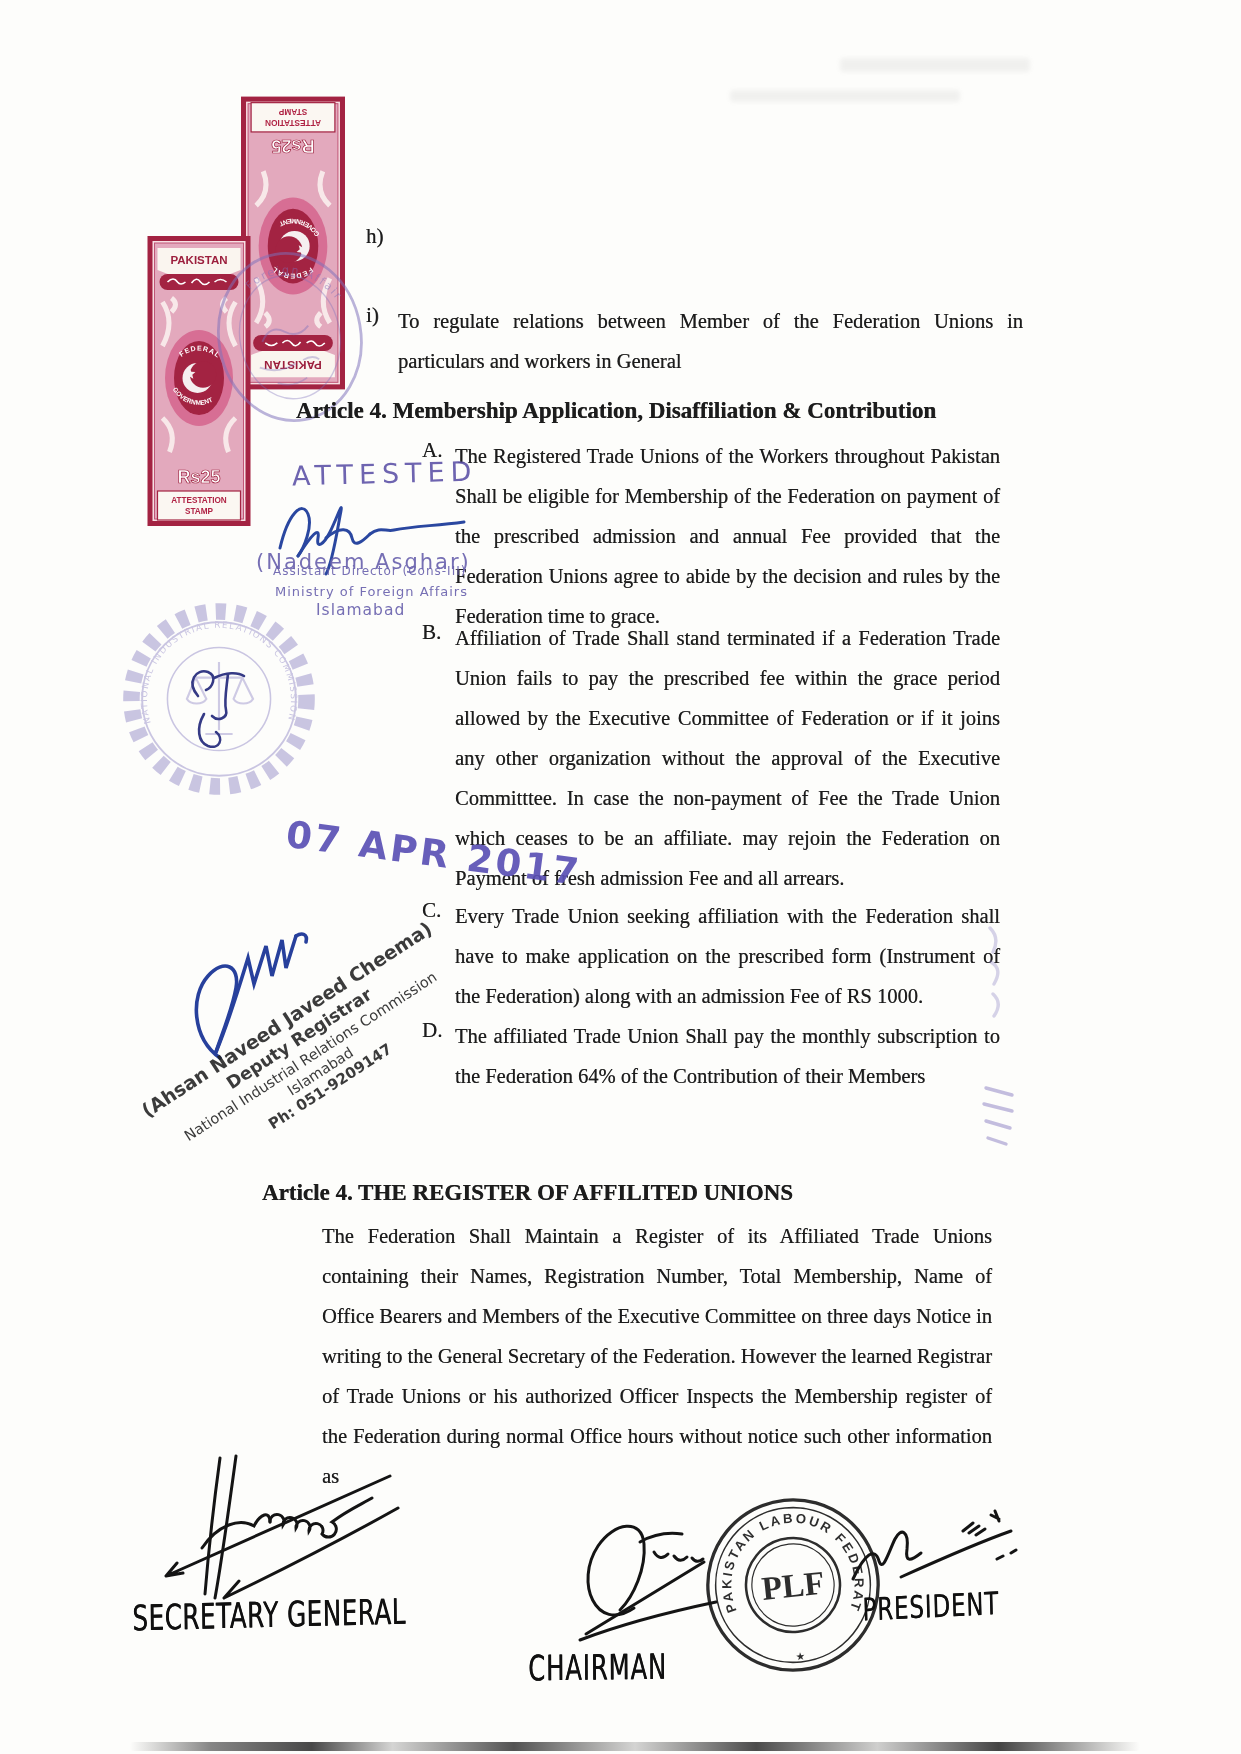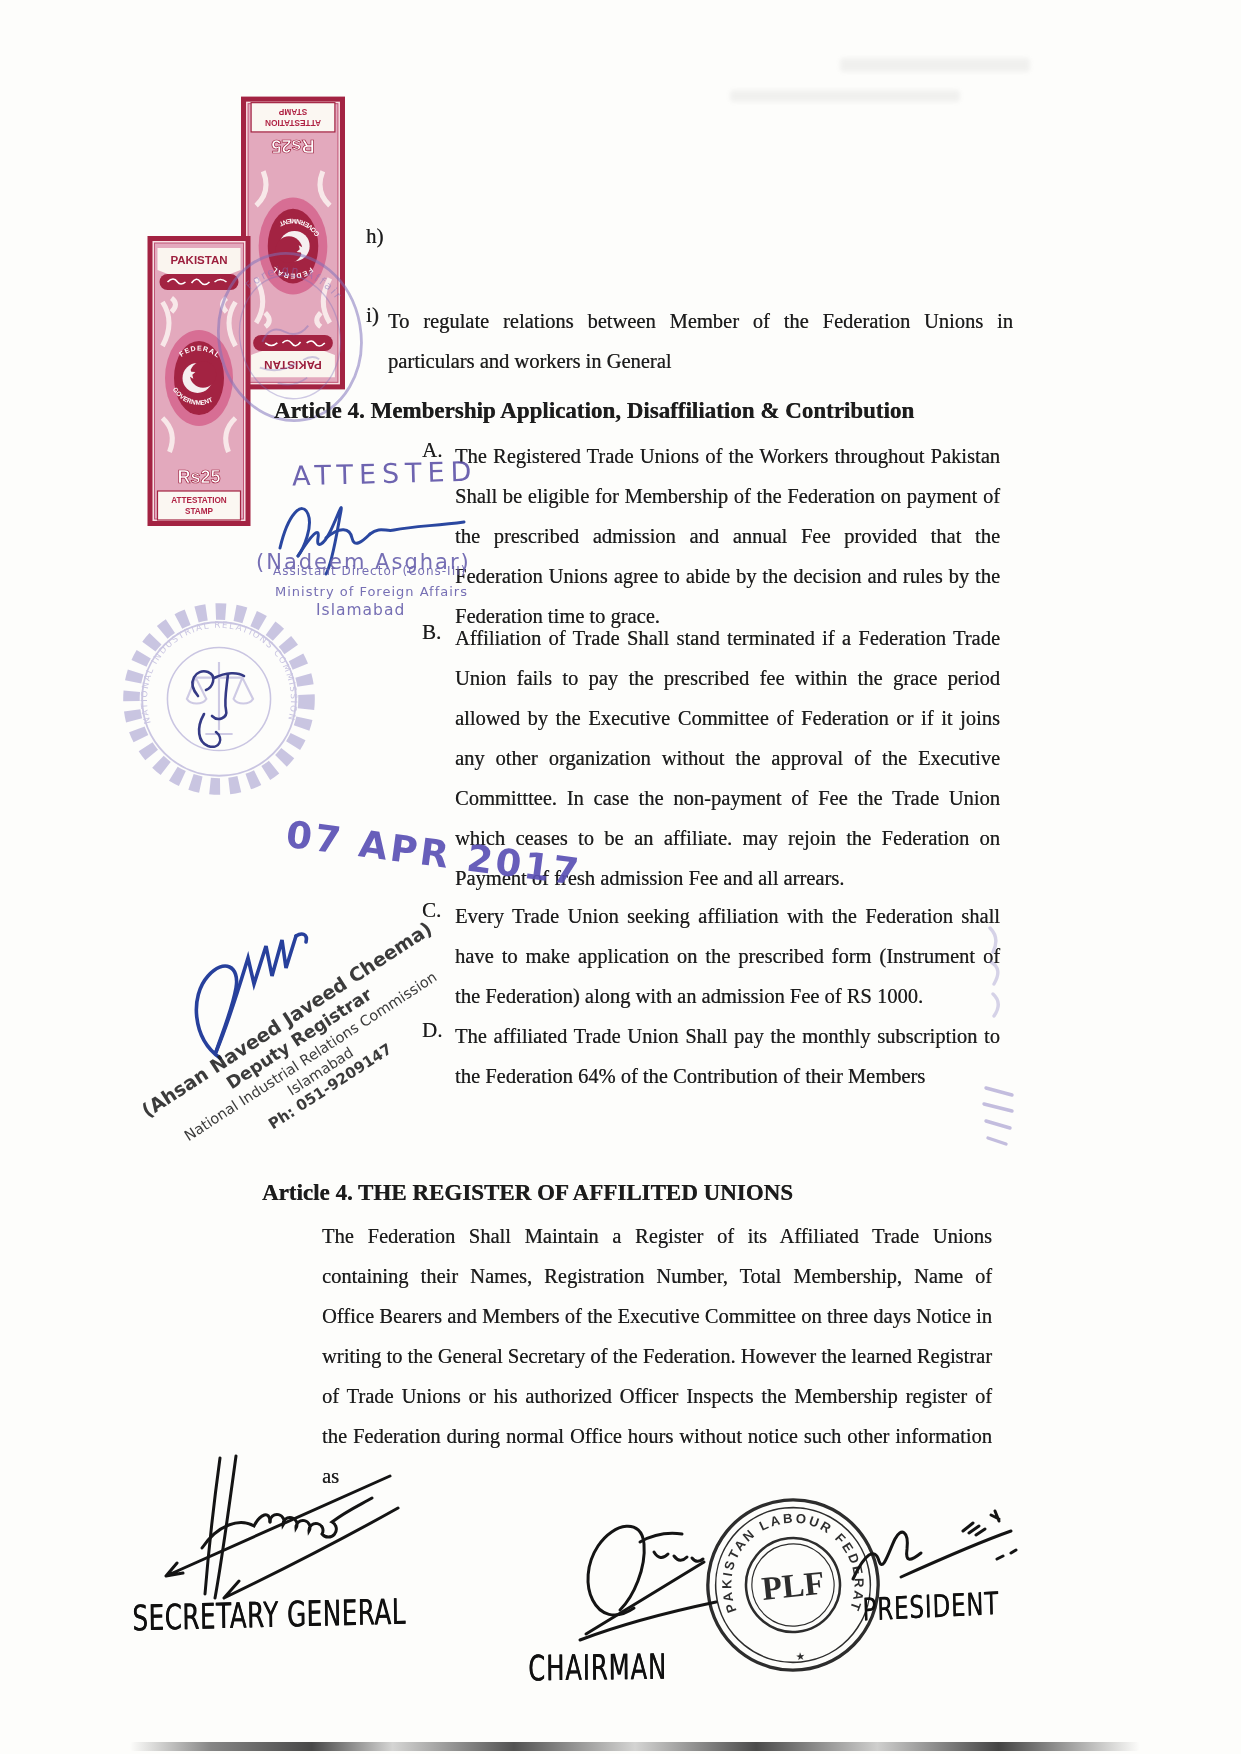--- a/index.html
+++ b/index.html
@@ -106,23 +106,23 @@
     </g>
     <path id="mofaArc" d="M26 72 A62 76 0 0 1 134 72" fill="none"></path>
     <text font-size="11" fill="#7e70bb" opacity=".9" letter-spacing="2" font-family="DejaVu Sans,sans-serif">
       <textPath href="#mofaArc" startOffset="26%">Foreign Affairs</textPath>
     </text>
   </svg>
 
   <div class="abs marker" style="left:366px;top:224px;">h)</div>
 
   <div class="abs marker" style="left:366px;top:303px;">i)</div>
-  <div class="abs body-par" style="left:388px;top:301px;width:625px;">To regulate relations between Member of the Federation Unions in particulars and workers in General</div>
-
-  <div class="abs heading" style="left:274px;top:398px;">Article 4. Membership Application, Disaffiliation &amp; Contribution</div>
+  <div class="abs body-par" style="left:398px;top:301px;width:625px;">To regulate relations between Member of the Federation Unions in particulars and workers in General</div>
+
+  <div class="abs heading" style="left:296px;top:398px;">Article 4. Membership Application, Disaffiliation &amp; Contribution</div>
 
   <div class="abs marker" style="left:422px;top:438px;">A.</div>
   <div class="abs body-par" style="left:455px;top:436px;width:545px;">The Registered Trade Unions of the Workers throughout Pakistan Shall be eligible for Membership of the Federation on payment of the prescribed admission and annual Fee provided that the Federation Unions agree to abide by the decision and rules by the Federation time to grace.</div>
 
   <div class="abs purple-stamp attested" style="left:292px;top:458px;">ATTESTED</div>
 
   <svg class="abs" style="left:268px;top:486px;width:210px;height:90px;" viewBox="0 0 210 90">
     <g fill="none" stroke="#2a47a0" stroke-width="3" stroke-linecap="round">
       <path d="M12 62 C20 28 34 14 40 28 C45 40 36 62 30 70"></path>
       <path d="M30 70 C44 48 52 40 50 52 C48 64 56 58 62 46 C70 30 76 10 72 30 C68 52 64 78 58 88"></path>

